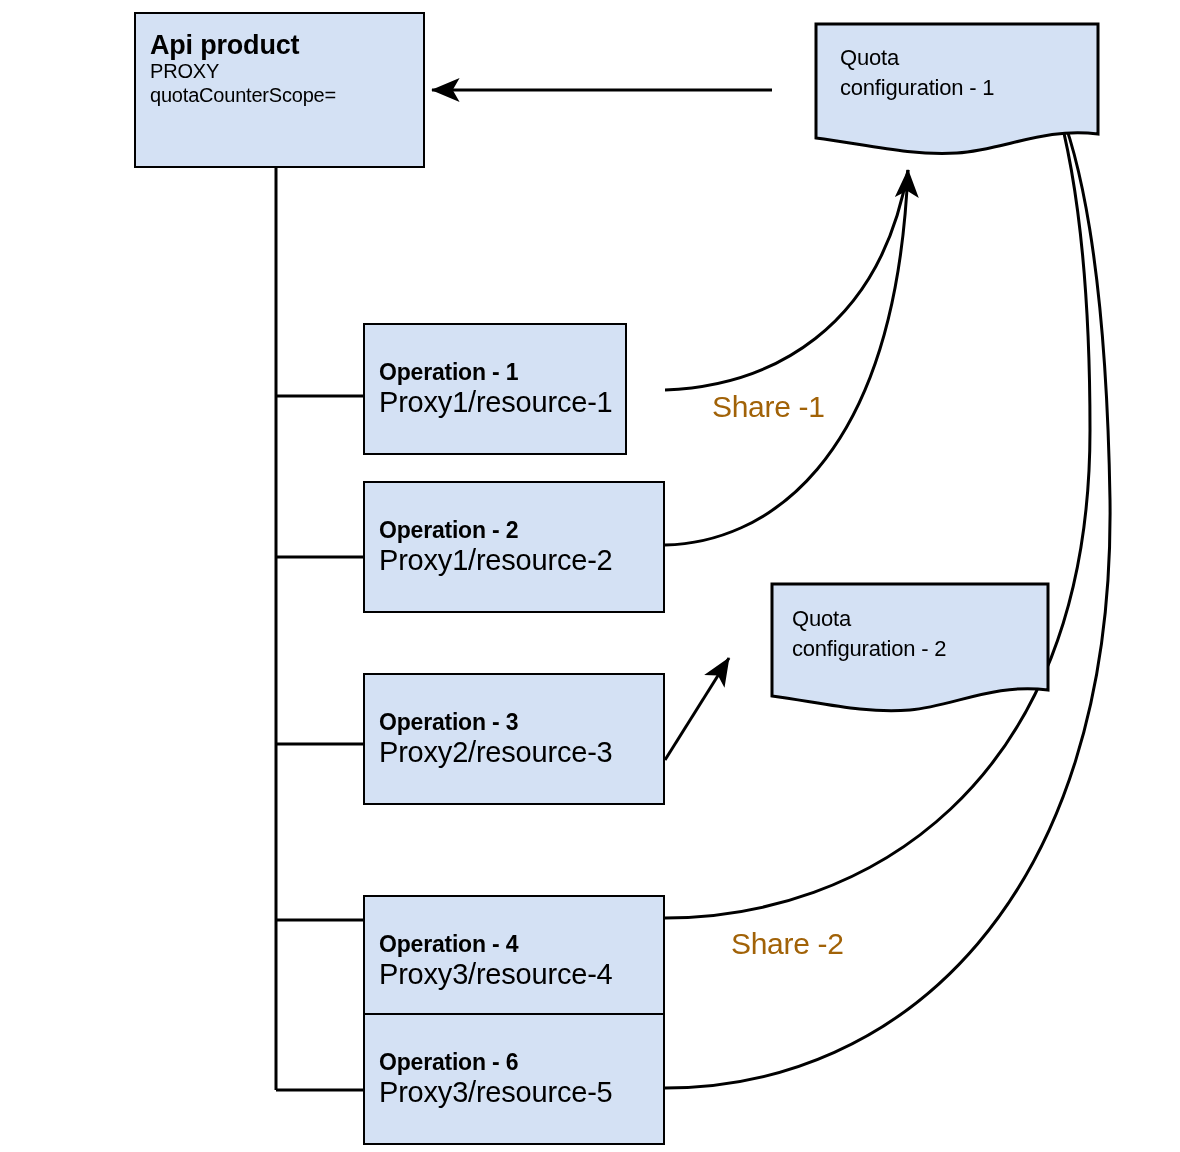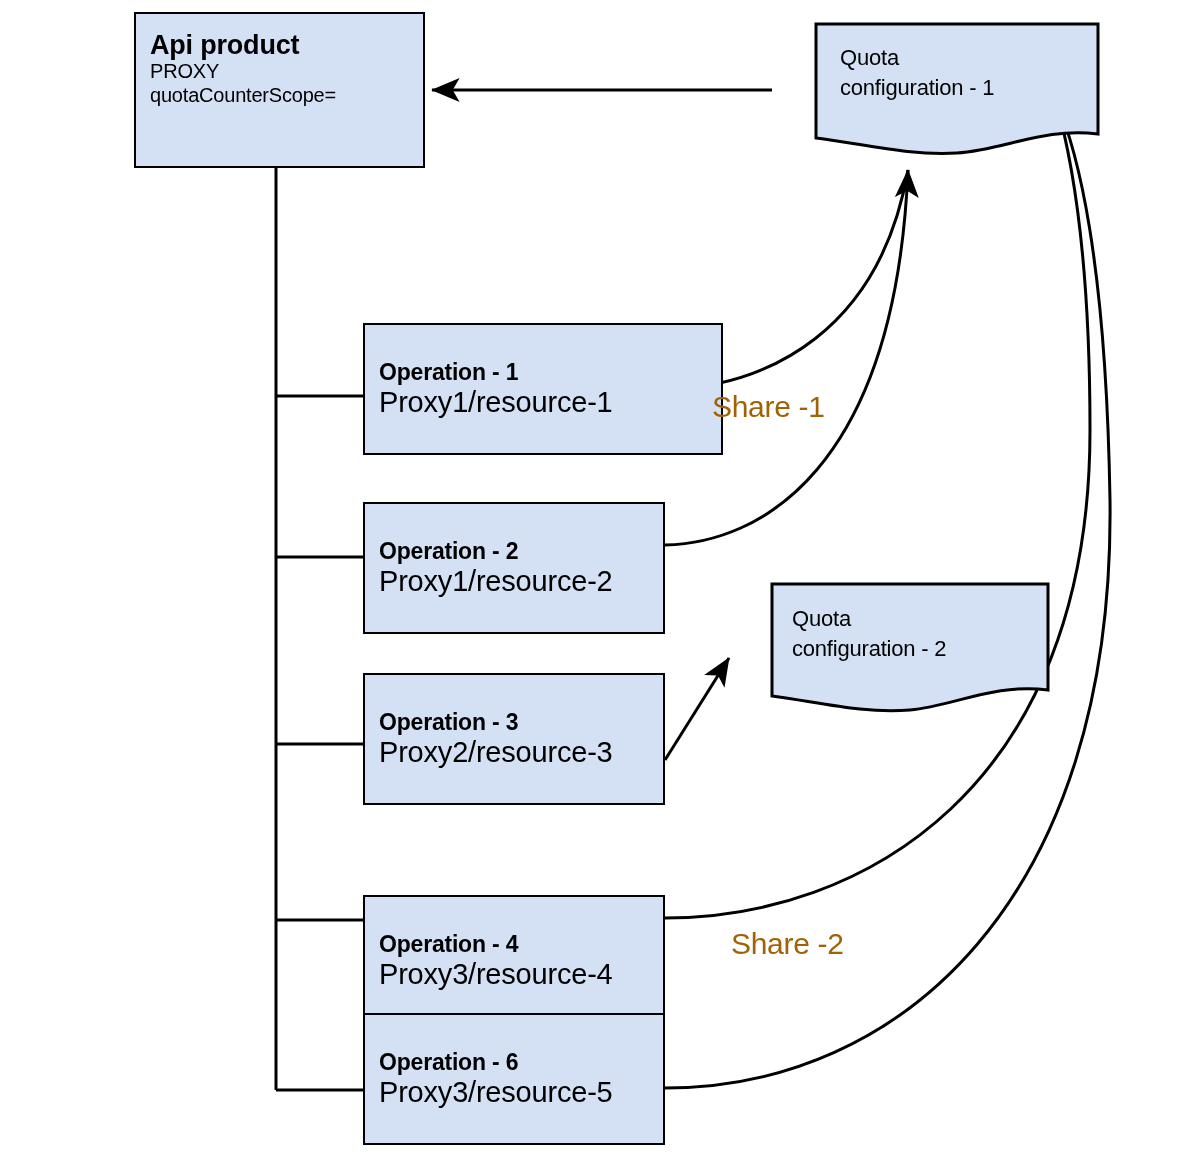--- a/index.html
+++ b/index.html
@@ -131,28 +131,28 @@
   </div>
 
   <div class="doc-node" style="left:726px; top:582px; width:280px; height:134px;">
     <svg width="280" height="134" viewBox="0 0 280 134">
       <path d="M2,2 L278,2 L278,108 C224,101 184,124 140,128 C94,132 48,120 2,114 Z" fill="#d4e1f4" stroke="#000000" stroke-width="3" stroke-linejoin="miter"></path>
     </svg>
     <div class="doc-label" style="left:22px; top:23px;">Quota</div>
     <div class="doc-label" style="left:22px; top:53px;">configuration - 2</div>
   </div>
 
-  <div class="node" style="left:363px; top:323px; width:360px; height:132px;">
+  <div class="node" style="left:363px; top:323px; width:264px; height:132px;">
     <div class="node-inner">
       <div class="n-title">Operation - 1</div>
       <div class="n-sub">Proxy1/resource-1</div>
     </div>
   </div>
 
-  <div class="node" style="left:363px; top:481px; width:302px; height:132px;margin-top:21px;">
+  <div class="node" style="left:363px; top:481px; width:302px; height:132px;">
     <div class="node-inner">
       <div class="n-title">Operation - 2</div>
       <div class="n-sub">Proxy1/resource-2</div>
     </div>
   </div>
 
   <div class="node" style="left:363px; top:673px; width:302px; height:132px;">
     <div class="node-inner">
       <div class="n-title">Operation - 3</div>
       <div class="n-sub">Proxy2/resource-3</div>

